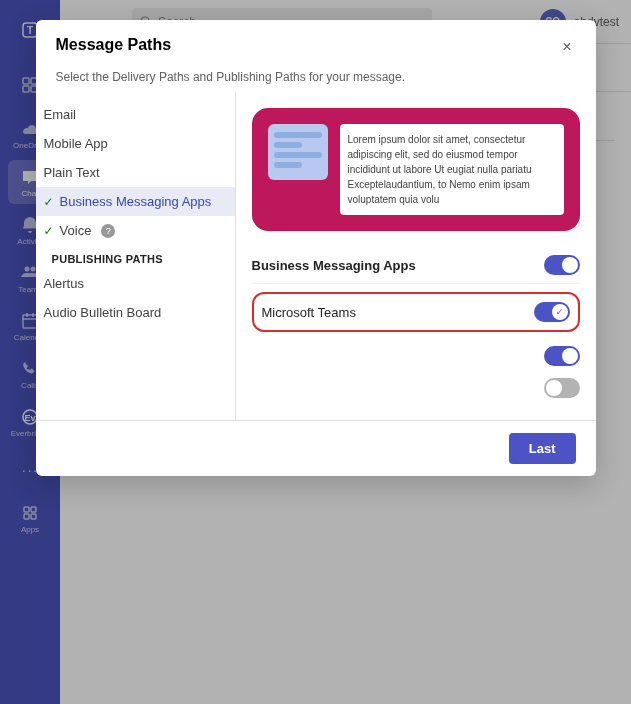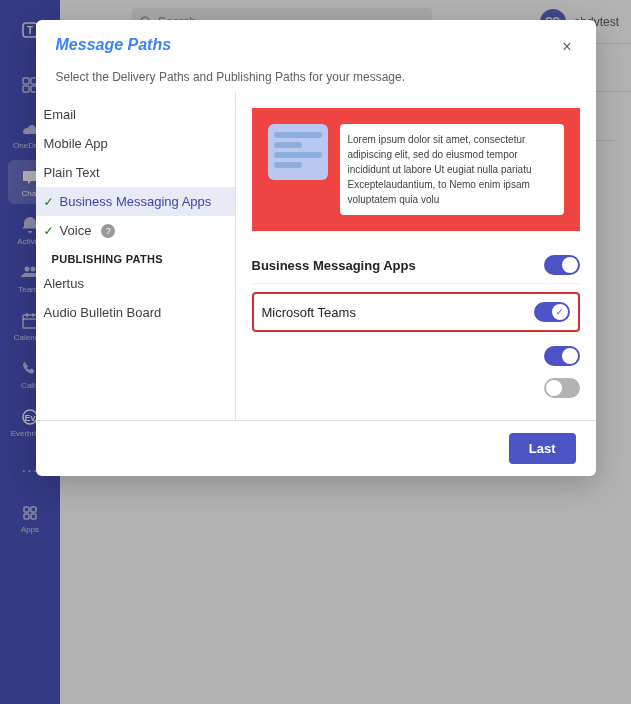--- a/index.html
+++ b/index.html
@@ -280,22 +280,21 @@
     .modal-header {
       padding: 16px 20px 8px;
       display: flex;
       align-items: flex-start;
       justify-content: space-between;
     }
     .modal-title-area {}
     .modal-title {
       font-size: 16px;
       font-weight: 600;
-      color: #3b82f6;
-      font-style: italic;
+      color: #000000;
     }
     .modal-subtitle {
       font-size: 12px;
       color: #616161;
       margin-top: 16px;
     }
     .modal-close {
       background: none;
       border: none;
       cursor: pointer;
@@ -344,22 +343,22 @@
 
     
     .modal-right {
       flex: 1;
       padding: 16px;
       position: relative;
     }
 
     
     .preview-box {
-      background: #ef4444;
-      border-radius: 0;
+      background: #be185d;
+      border-radius: 16px;
       padding: 16px;
       margin-bottom: 16px;
       display: flex;
       gap: 12px;
       align-items: flex-start;
     }
     .preview-phone {
       width: 60px;
       background: #b8c8f0;
       border-radius: 6px;
@@ -419,21 +418,21 @@
       right: auto; left: 2px;
     }
 
     
     .teams-option-row {
       display: flex;
       align-items: center;
       justify-content: space-between;
       padding: 8px;
       border: 2px solid #d32f2f;
-      border-radius: 4px;
+      border-radius: 12px;
       margin: 8px 0;
     }
     .teams-option-label {
       font-size: 13px;
       color: #242424;
     }
     .toggle-checked {
       width: 36px; height: 20px;
       border-radius: 10px;
       background: #4c53c4;

